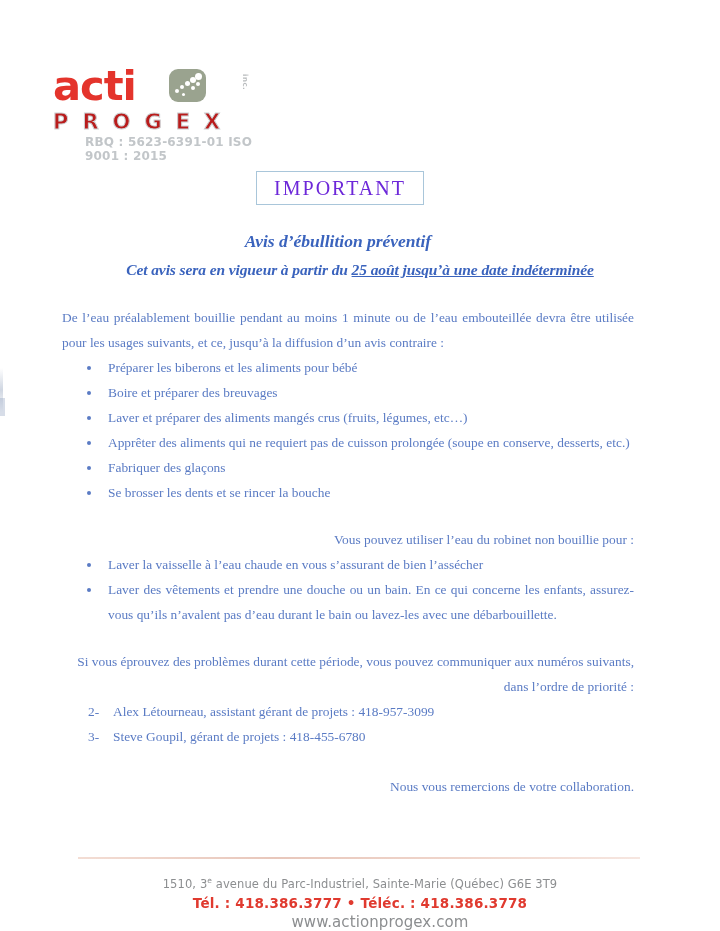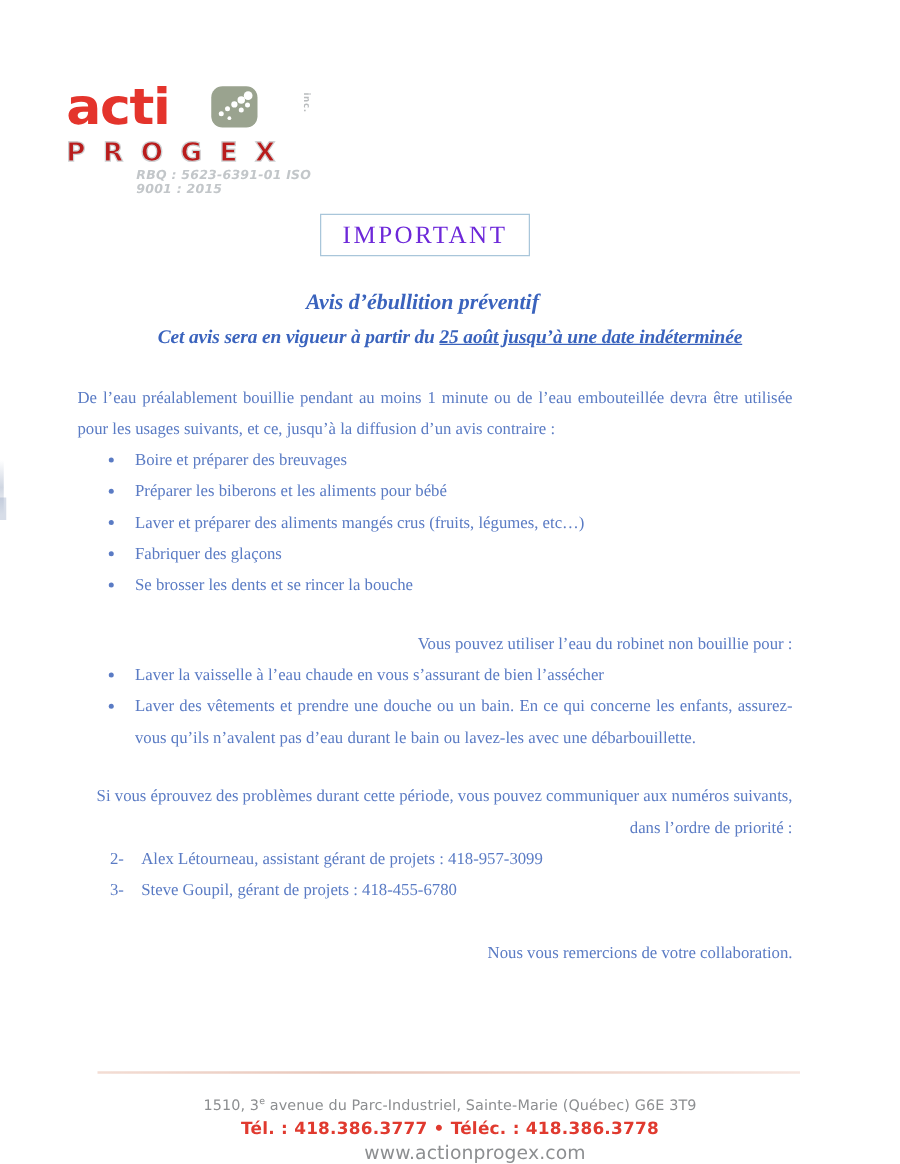--- a/index.html
+++ b/index.html
@@ -99,27 +99,26 @@
     font-size: 21px;
     font-weight: 700;
     letter-spacing: 14px;
     color: #b91c1c;
     -webkit-text-stroke: 1px #cfd2d4;
     text-shadow: 0 0 0 #cfd2d4;
     line-height: 24px;
   }
   .logo-rbq {
     margin-top: 1px;
-    margin-left: 56px;
-    font-family: "DejaVu Sans", sans-serif;
-    font-size: 10px;
+    margin-left: 32px;
+    font-family: "DejaVu Sans", sans-serif;
+    font-size: 12px;
     color: #c2c6c9;
     letter-spacing: .2px;
     font-weight: 700;
-    font-style: italic;
   }
 
   
   .important-box {
     position: absolute;
     left: 256px;
     top: 171px;
     width: 168px;
     height: 34px;
     border: 1.5px solid #a9c6da;
@@ -296,23 +295,24 @@
   </div>
 
   <div class="heading1">Avis d’ébullition préventif</div>
   <div class="heading2"><span>Cet avis sera en vigueur à partir du </span><span class="underline">25 août jusqu’à une date indéterminée</span></div>
 
   <div class="body-wrap">
 
     <p class="para">De l’eau préalablement bouillie pendant au moins 1 minute ou de l’eau embouteillée devra être utilisée pour les usages suivants, et ce, jusqu’à la diffusion d’un avis contraire :</p>
 
     <ul class="bullets">
+      <li class="nojust">Préparer les biberons et les aliments pour bébé</li>
       <li class="nojust">Boire et préparer des breuvages</li>
-      <li class="nojust">Préparer les biberons et les aliments pour bébé</li>
       <li class="nojust">Laver et préparer des aliments mangés crus (fruits, légumes, etc…)</li>
+      <li>Apprêter des aliments qui ne requiert pas de cuisson prolongée (soupe en conserve, desserts, etc.)</li>
       <li class="nojust">Fabriquer des glaçons</li>
       <li class="nojust">Se brosser les dents et se rincer la bouche</li>
     </ul>
 
     <div class="spacer-md"></div>
 
     <p class="para nojust">Vous pouvez utiliser l’eau du robinet non bouillie pour :</p>
 
     <ul class="bullets">
       <li class="nojust">Laver la vaisselle à l’eau chaude en vous s’assurant de bien l’assécher</li>

